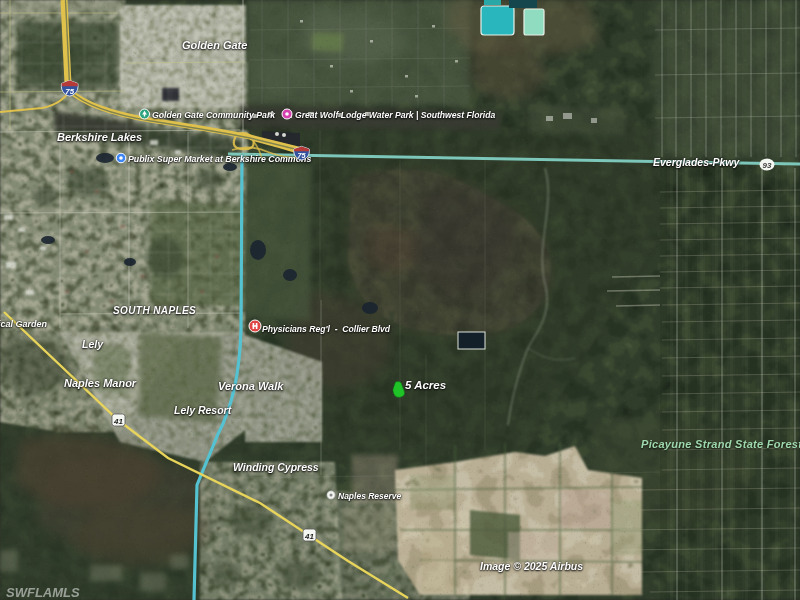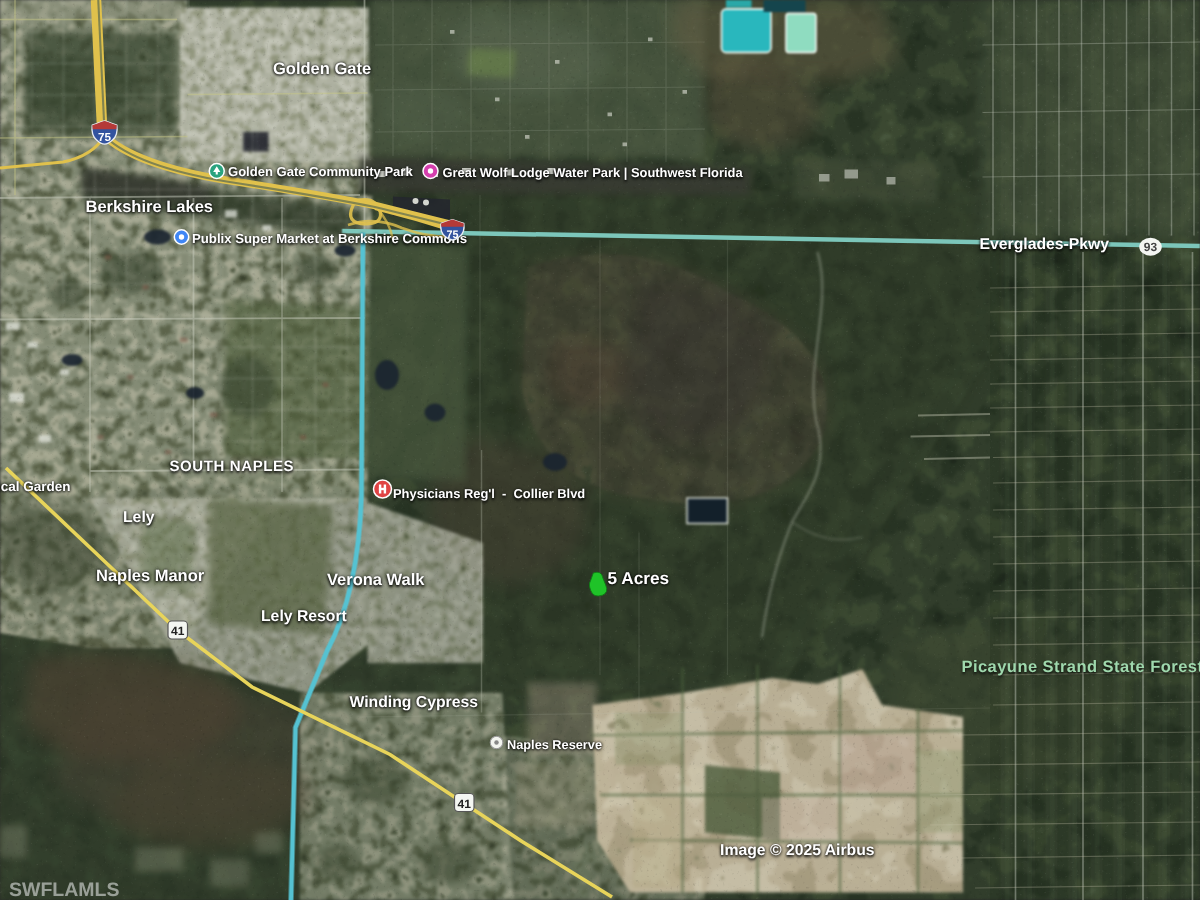--- a/index.html
+++ b/index.html
@@ -1,16 +1,16 @@
 <!DOCTYPE html>
 <html><head>
 <meta charset="utf-8">
 <style>
   html,body{margin:0;padding:0;background:#222;}
-  #map{position:relative;width:800px;height:600px;overflow:hidden;font-family:"Liberation Sans",sans-serif;}
+  #map{position:relative;width:800px;height:600px;overflow:hidden;font-family:"Liberation Sans",sans-serif;font-style:italic;}
   svg{display:block}
 </style>
 </head>
 <body>
 <div id="map">
 <svg width="800" height="600" viewBox="0 0 800 600">
 <defs>
   <filter id="forest" color-interpolation-filters="sRGB" x="-5%" y="-5%" width="110%" height="110%">
     <feTurbulence type="fractalNoise" baseFrequency="0.05" numOctaves="5" seed="7"></feTurbulence>
     <feColorMatrix type="matrix" values="1 0 0 0 0  1 0 0 0 0  1 0 0 0 0  0 0 0 0 1"></feColorMatrix>

